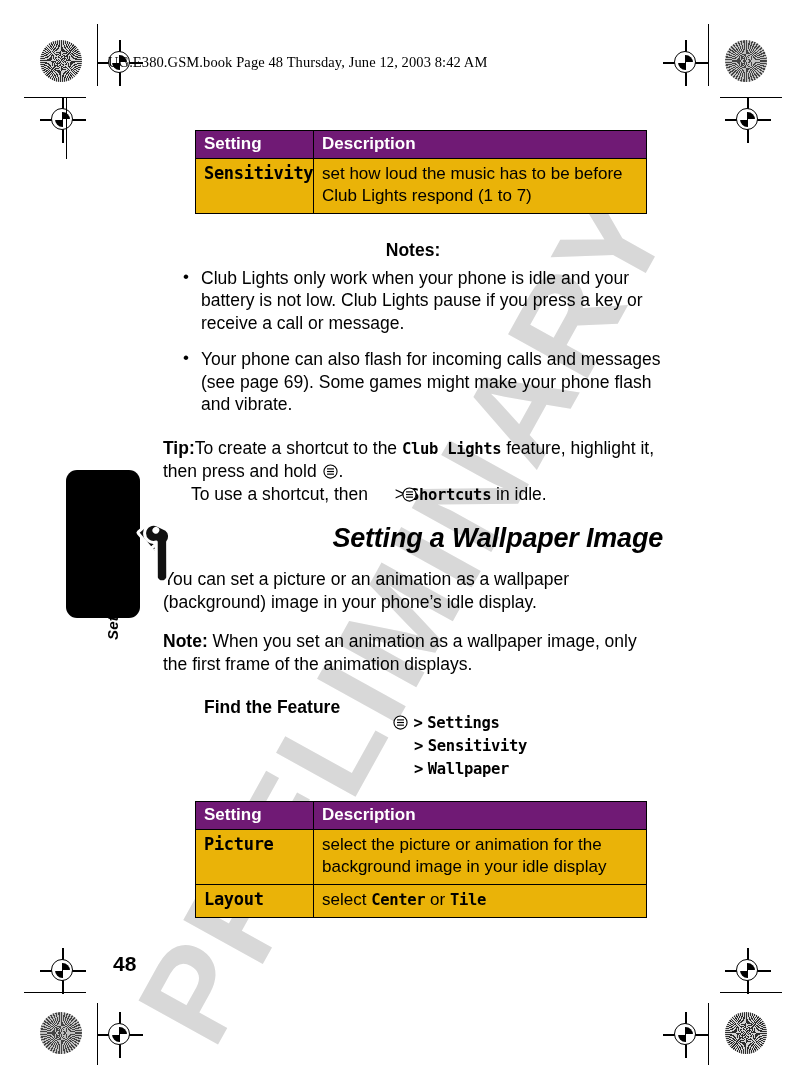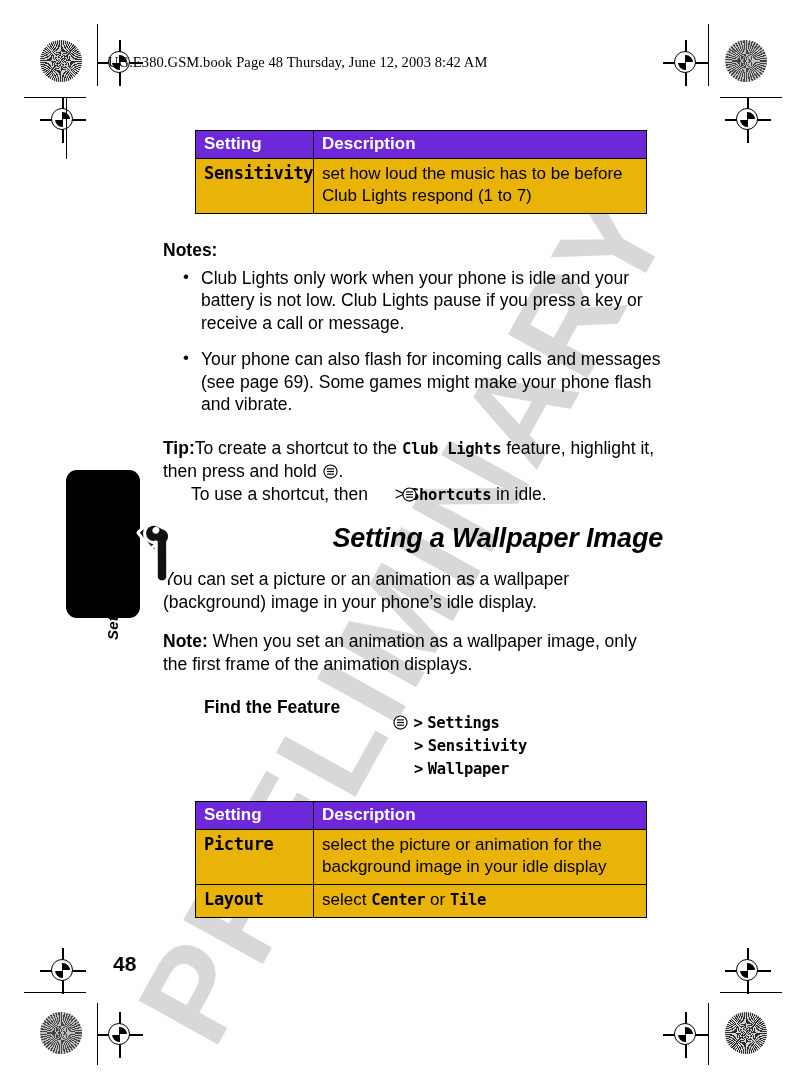--- a/index.html
+++ b/index.html
@@ -161,21 +161,21 @@
   }
 
   
   table.spec {
     border-collapse: collapse;
     width: 452px;
     margin-left: 32px;
     table-layout: fixed;
   }
   table.spec th {
-    background: #6d28d9;
+    background: #701a75;
     color: #ffffff;
     text-align: left;
     font-size: 17px;
     font-weight: bold;
     padding: 3px 8px 4px 8px;
     border: 1px solid #000;
   }
   table.spec td {
     border: 1px solid #000;
     padding: 4px 8px 6px 8px;
@@ -195,20 +195,21 @@
   
   .para {
     font-size: 17.5px;
     line-height: 1.3;
     margin: 0;
   }
   h4.notes-title {
     font-size: 17.5px;
     font-weight: bold;
     margin: 0;
+    text-align: center;
   }
   ul.notes {
     list-style: none;
     margin: 6px 0 0 0;
     padding: 0;
   }
   ul.notes li {
     position: relative;
     padding-left: 38px;
     margin-bottom: 13px;

